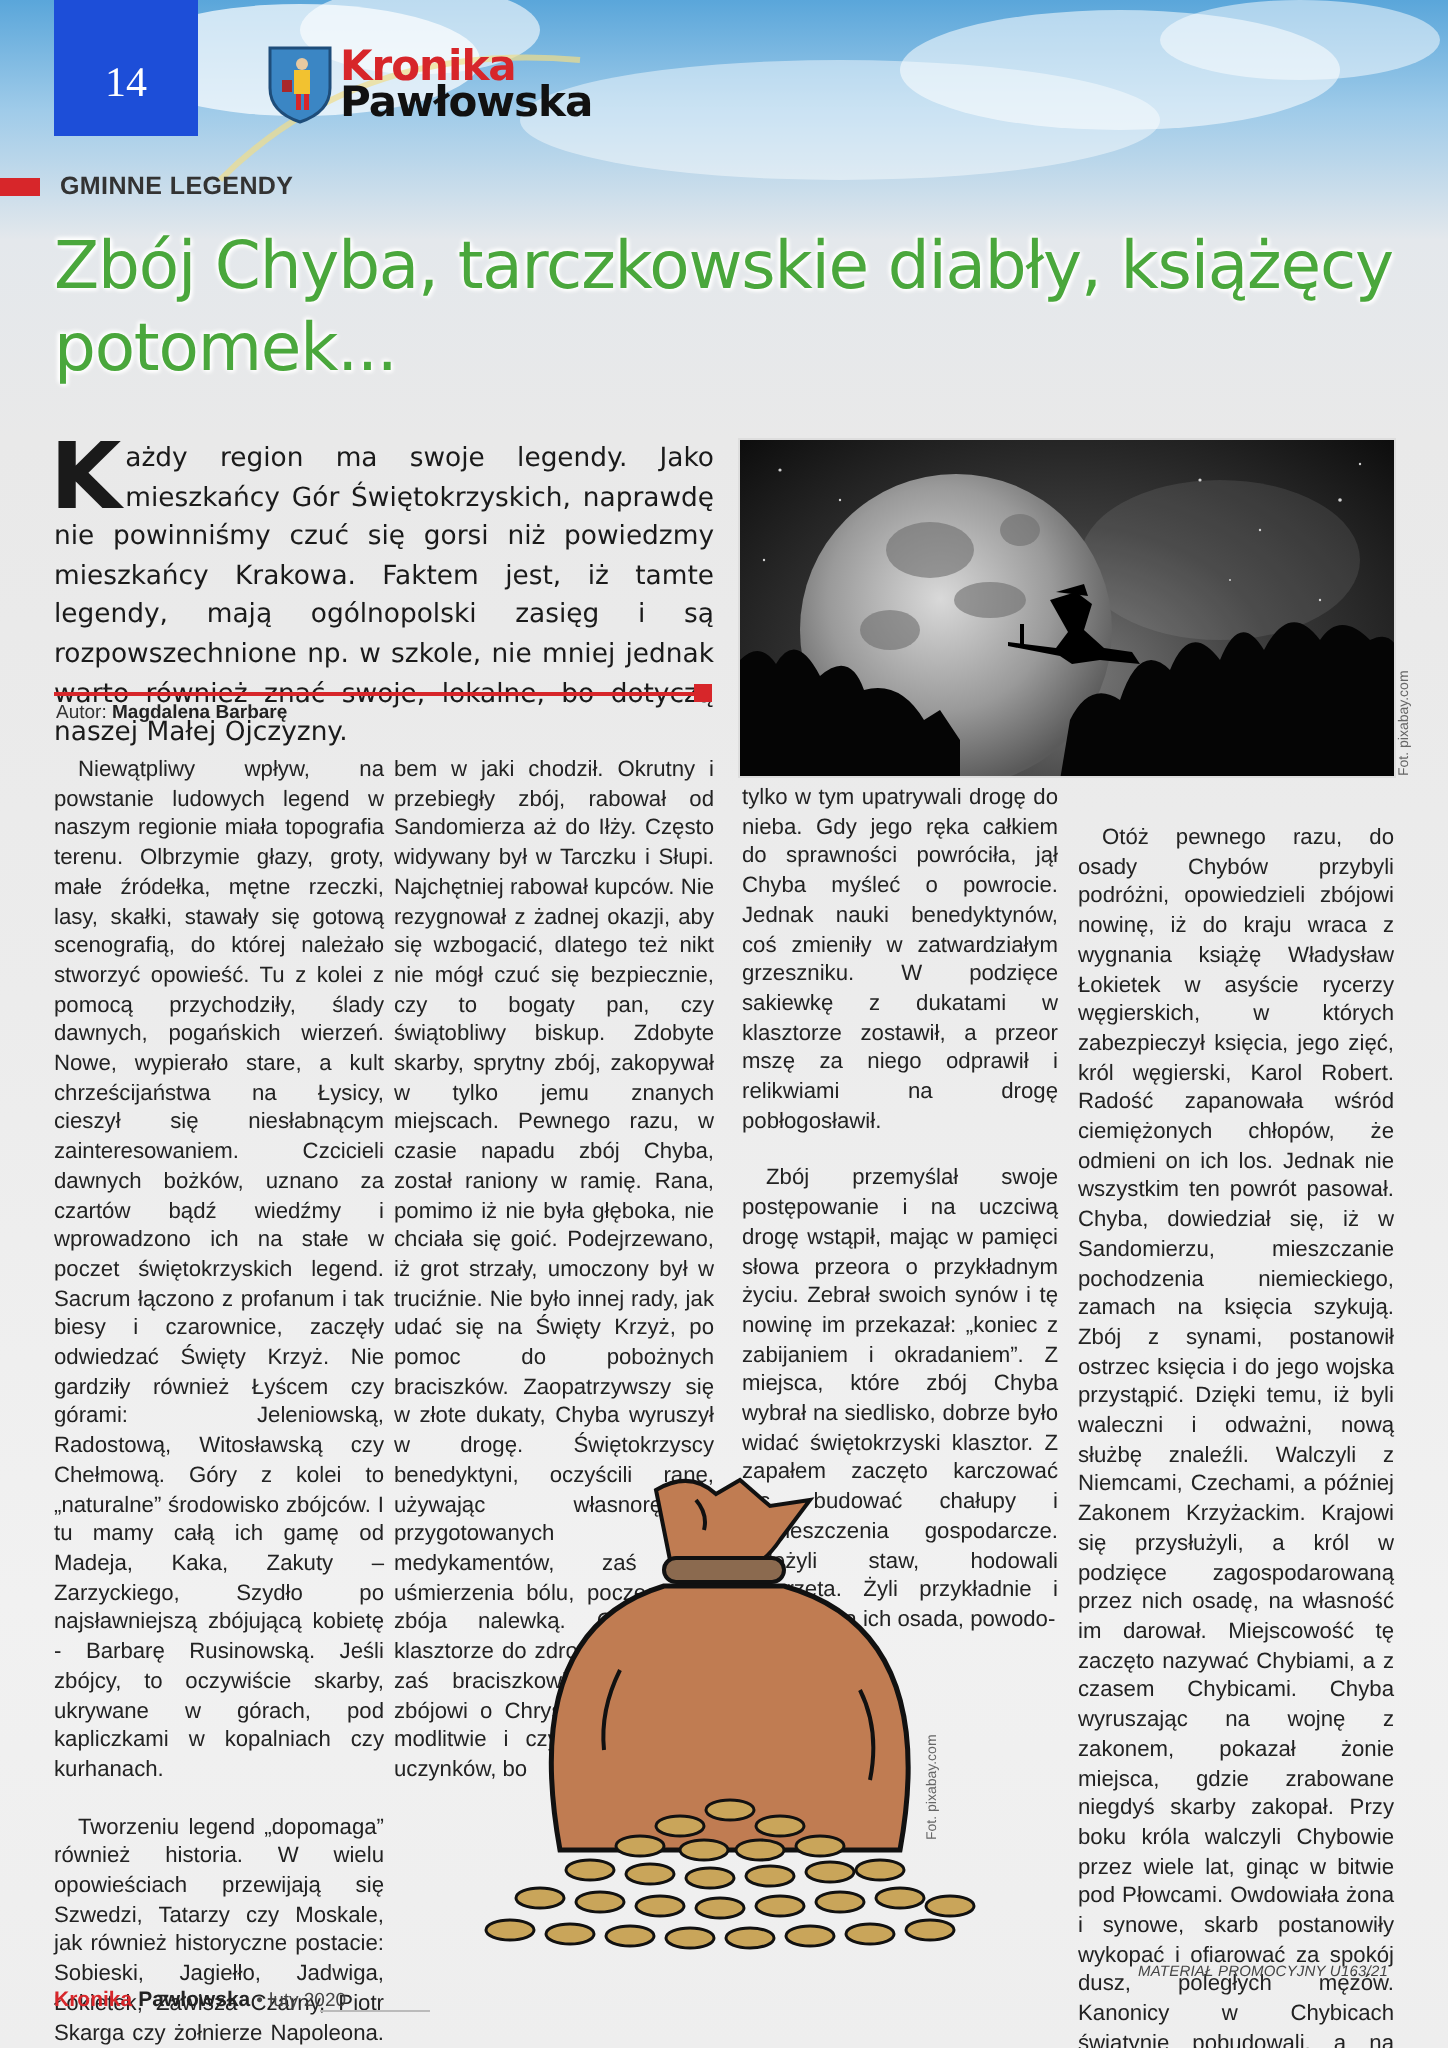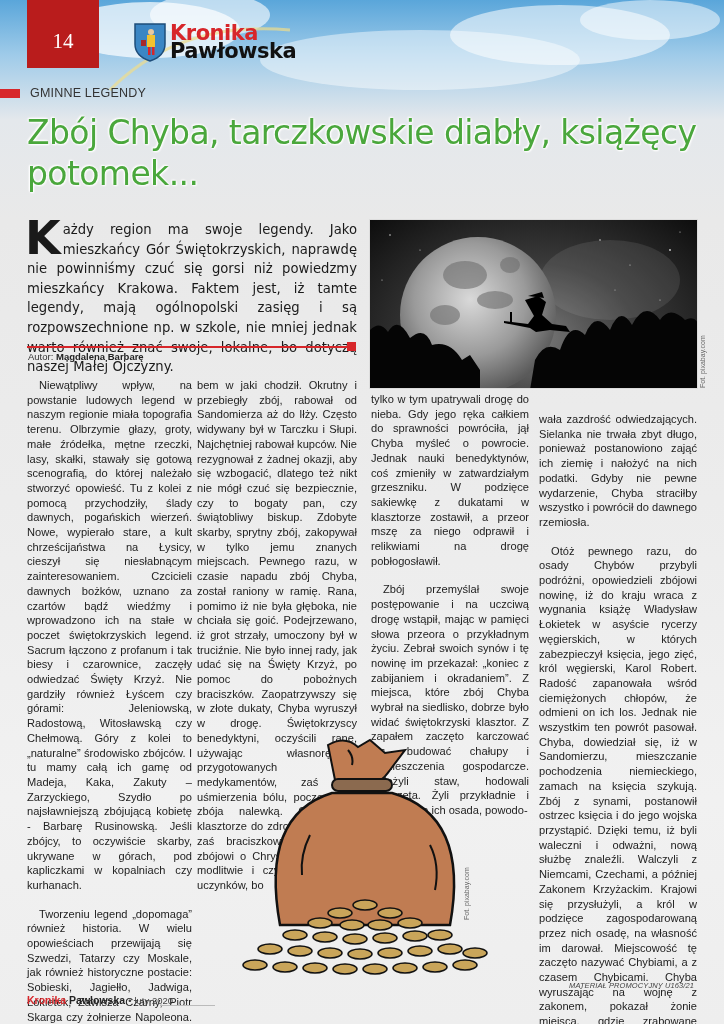--- a/index.html
+++ b/index.html
@@ -6,31 +6,31 @@
   html, body { width: 724px; height: 1024px; overflow: hidden; }
   body {
     position: relative;
     font-family: "Liberation Sans", sans-serif;
     color: #1a1a1a;
     background: linear-gradient(180deg, #5aa6da 0px, #9fcbe9 55px, #e4e8ec 120px, #e9e9e9 220px, #ececec 500px, #f1f1f1 800px, #eeeeee 1024px);
   }
   .clouds { position: absolute; left: 0; top: 0; width: 724px; height: 140px; pointer-events: none; }
   .page-num {
     position: absolute; left: 27px; top: 0; width: 72px; height: 68px;
-    background: #b91c1c; color: #fff;
+    background: #1d4ed8; color: #fff;
     font-family: "Liberation Serif", serif; font-size: 21px;
     display: flex; align-items: flex-end; justify-content: center; padding-bottom: 14px;
   }
   .logo { position: absolute; left: 133px; top: 20px; height: 44px; display: flex; align-items: center; }
   .logo svg { width: 34px; height: 40px; }
   .logo-text { margin-left: 3px; line-height: 0.86; font-weight: bold; font-family: "DejaVu Sans", sans-serif; }
   .logo-text .l1 { color: #d7262a; font-size: 21px; letter-spacing: -0.5px; display: block; }
   .logo-text .l2 { color: #111; font-size: 21px; letter-spacing: -0.5px; display: block; }
   .section {
-    position: absolute; left: 0; top: 86px; display: flex; align-items: center;
+    position: absolute; left: 0; top: 86px; display: flex; align-items: center; font-weight: bold;
   }
   .section .bar { width: 20px; height: 9px; background: #d7262a; margin-right: 10px; }
   .section .txt { font-size: 12.5px; color: #333; letter-spacing: 0.2px; }
   .headline {
     position: absolute; left: 27px; top: 112px; width: 690px;
     font-family: "DejaVu Sans", sans-serif; font-weight: normal;
     font-size: 33px; line-height: 41px; color: #4aa73c; letter-spacing: -0.6px;
     text-shadow: 0 0 2px #fff, 0 0 3px #fff, 1px 1px 2px #fff, -1px -1px 2px #fff;
   }
   .lead {
@@ -170,21 +170,20 @@
 <div class="col c2">
   <p style="text-indent:0">bem w jaki chodził. Okrutny i przebiegły zbój, rabował od Sandomierza aż do Iłży. Często widywany był w Tarczku i Słupi. Najchętniej rabował kupców. Nie rezygnował z żadnej okazji, aby się wzbogacić, dlatego też nikt nie mógł czuć się bezpiecznie, czy to bogaty pan, czy świątobliwy biskup. Zdobyte skarby, sprytny zbój, zakopywał w tylko jemu znanych miejscach. Pewnego razu, w czasie napadu zbój Chyba, został raniony w ramię. Rana, pomimo iż nie była głęboka, nie chciała się goić. Podejrzewano, iż grot strzały, umoczony był w truciźnie. Nie było innej rady, jak udać się na Święty Krzyż, po pomoc do pobożnych braciszków. Zaopatrzywszy się w złote dukaty, Chyba wyruszył w drogę. Świętokrzyscy benedyktyni, oczyścili ranę, używając własnoręcznie przygotowanych medykamentów, zaś dla uśmierzenia bólu, poczęstowali zbója nalewką. Chyba, w klasztorze do zdrowia powracał, zaś braciszkowie, opowiadali zbójowi o Chrystusie, kościele, modlitwie i czynieniu dobrych uczynków, bo</p>
 </div>
 
 <div class="col c3">
   <p style="text-indent:0">tylko w tym upatrywali drogę do nieba. Gdy jego ręka całkiem do sprawności powróciła, jął Chyba myśleć o powrocie. Jednak nauki benedyktynów, coś zmieniły w zatwardziałym grzeszniku. W podzięce sakiewkę z dukatami w klasztorze zostawił, a przeor mszę za niego odprawił i relikwiami na drogę pobłogosławił.</p>
   <p>Zbój przemyślał swoje postępowanie i na uczciwą drogę wstąpił, mając w pamięci słowa przeora o przykładnym życiu. Zebrał swoich synów i tę nowinę im przekazał: „koniec z zabijaniem i okradaniem”. Z miejsca, które zbój Chyba wybrał na siedlisko, dobrze było widać świętokrzyski klasztor. Z zapałem zaczęto karczować las, budować chałupy i pomieszczenia gospodarcze. Założyli staw, hodowali zwierzęta. Żyli przykładnie i dostatnio, a ich osada, powodo-</p>
 </div>
 
 <div class="col c4">
-  <p style="text-indent:0">wała zazdrość odwiedzających. Sielanka nie trwała zbyt długo, ponieważ postanowiono zająć ich ziemię i nałożyć na nich podatki. Gdyby nie pewne wydarzenie, Chyba straciłby wszystko i powrócił do dawnego rzemiosła.</p>
   <p>Otóż pewnego razu, do osady Chybów przybyli podróżni, opowiedzieli zbójowi nowinę, iż do kraju wraca z wygnania książę Władysław Łokietek w asyście rycerzy węgierskich, w których zabezpieczył księcia, jego zięć, król węgierski, Karol Robert. Radość zapanowała wśród ciemiężonych chłopów, że odmieni on ich los. Jednak nie wszystkim ten powrót pasował. Chyba, dowiedział się, iż w Sandomierzu, mieszczanie pochodzenia niemieckiego, zamach na księcia szykują. Zbój z synami, postanowił ostrzec księcia i do jego wojska przystąpić. Dzięki temu, iż byli waleczni i odważni, nową służbę znaleźli. Walczyli z Niemcami, Czechami, a później Zakonem Krzyżackim. Krajowi się przysłużyli, a król w podzięce zagospodarowaną przez nich osadę, na własność im darował. Miejscowość tę zaczęto nazywać Chybiami, a z czasem Chybicami. Chyba wyruszając na wojnę z zakonem, pokazał żonie miejsca, gdzie zrabowane niegdyś skarby zakopał. Przy boku króla walczyli Chybowie przez wiele lat, ginąc w bitwie pod Płowcami. Owdowiała żona i synowe, skarb postanowiły wykopać i ofiarować za spokój dusz, poległych mężów. Kanonicy w Chybicach świątynię pobudowali, a na patronkę kościoła św. Małgorzatę wybrali, która podobnie jak Chybowa wdowa, śmierć męża i synów przeżyła. Wydarzenie to dało początek chybickiej parafii.</p>
 </div>
 
 <svg class="sack" viewBox="0 0 250 250">
   <path d="M95 45 L88 10 Q105 0 118 12 L130 5 L145 18 L165 15 L150 35 Q140 50 125 52 Q105 52 95 45 Z" fill="#c07c52" stroke="#111" stroke-width="2"></path>
   <path d="M108 15 Q114 22 112 30" stroke="#111" stroke-width="2" fill="none"></path>
   <rect x="92" y="44" width="60" height="12" rx="6" fill="#8b6a4f" stroke="#111" stroke-width="2"></rect>
   <path d="M92 58 Q20 80 40 190 L210 190 Q230 80 152 58 Z" fill="#c07c52" stroke="#111" stroke-width="2.5"></path>
   <path d="M70 100 Q60 120 62 140" stroke="#111" stroke-width="2" fill="none"></path>
   <path d="M190 110 Q200 130 195 155" stroke="#111" stroke-width="2" fill="none"></path>

